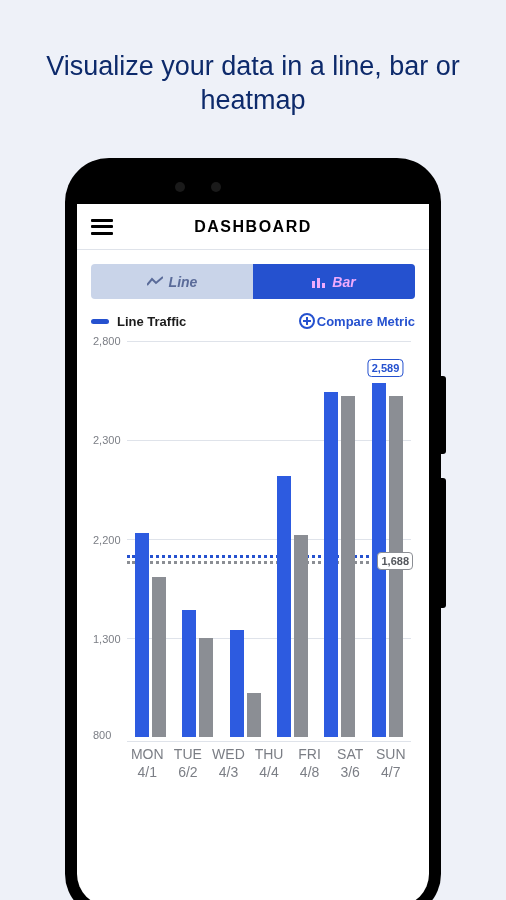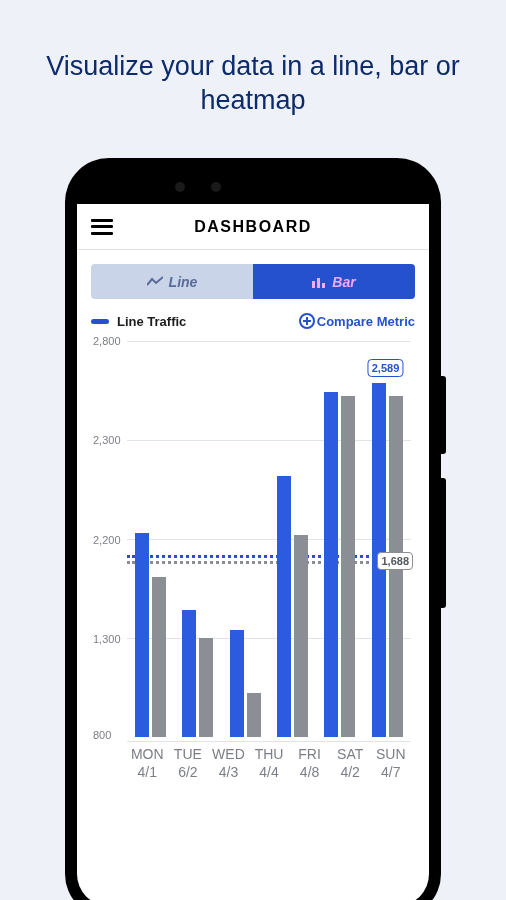--- a/index.html
+++ b/index.html
@@ -385,21 +385,21 @@
           <div class="x-tick">
               <div>THU</div>
               <div>4/4</div>
             </div>
           <div class="x-tick">
               <div>FRI</div>
               <div>4/8</div>
             </div>
           <div class="x-tick">
               <div>SAT</div>
-              <div>4/2</div>
+              <div>3/6</div>
             </div>
           <div class="x-tick">
               <div>SUN</div>
               <div>4/7</div>
             </div>
         </div>
       </div>
 
 
     </div>

